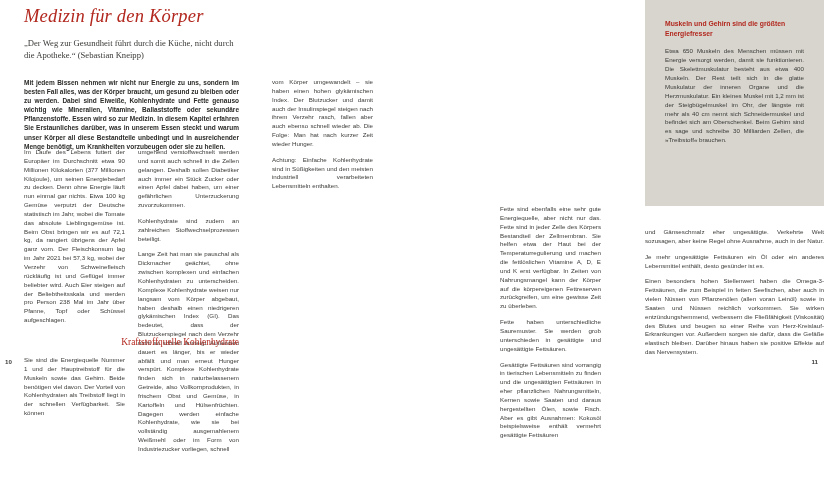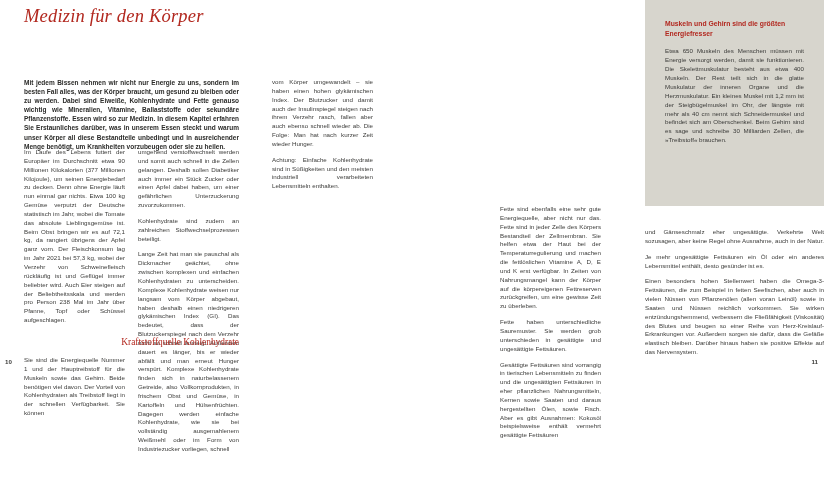--- a/index.html
+++ b/index.html
@@ -126,20 +126,21 @@
   .folio-left  { left: 5px; }
   .folio-right { right: 6px; }
 </style>
 </head>
 <body>
 
 <div class="spread">
 
   <div class="page-title">Medizin für den Körper</div>
 
+  <div class="quote">„Der Weg zur Gesundheit führt durch die Küche, nicht durch die Apotheke.“ (Sebastian Kneipp)</div>
 
   <div class="lead">Mit jedem Bissen nehmen wir nicht nur Energie zu uns, sondern im besten Fall alles, was der Körper braucht, um gesund zu bleiben oder zu werden. Dabei sind Eiweiße, Kohlenhydrate und Fette genauso wichtig wie Mineralien, Vitamine, Ballaststoffe oder sekundäre Pflanzenstoffe. Essen wird so zur Medizin. In diesem Kapitel erfahren Sie Erstaunliches darüber, was in unserem Essen steckt und warum unser Körper all diese Bestandteile unbedingt und in ausreichender Menge benötigt, um Krankheiten vorzubeugen oder sie zu heilen.</div>
 
   <div class="col col-1">
     <p>Im Laufe des Lebens futtert der Europäer im Durchschnitt etwa 90 Millionen Kilokalorien (377 Millionen Kilojoule), um seinen Energiebedarf zu decken. Denn ohne Energie läuft nun einmal gar nichts. Etwa 100 kg Gemüse verputzt der Deutsche statistisch im Jahr, wobei die Tomate das absolute Lieblingsgemüse ist. Beim Obst bringen wir es auf 72,1 kg, da rangiert übrigens der Apfel ganz vorn. Der Fleischkonsum lag im Jahr 2021 bei 57,3 kg, wobei der Verzehr von Schweinefleisch rückläufig ist und Geflügel immer beliebter wird. Auch Eier steigen auf der Beliebtheitsskala und werden pro Person 238 Mal im Jahr über Pfanne, Topf oder Schüssel aufgeschlagen.</p>
   </div>
 
   <div class="col col-2">
     <p>umgehend verstoffwechselt werden und somit auch schnell in die Zellen gelangen. Deshalb sollen Diabetiker auch immer ein Stück Zucker oder einen Apfel dabei haben, um einer gefährlichen Unterzuckerung zuvorzukommen.</p>
     <p>Kohlenhydrate sind zudem an zahlreichen Stoffwechselprozessen beteiligt.</p>

